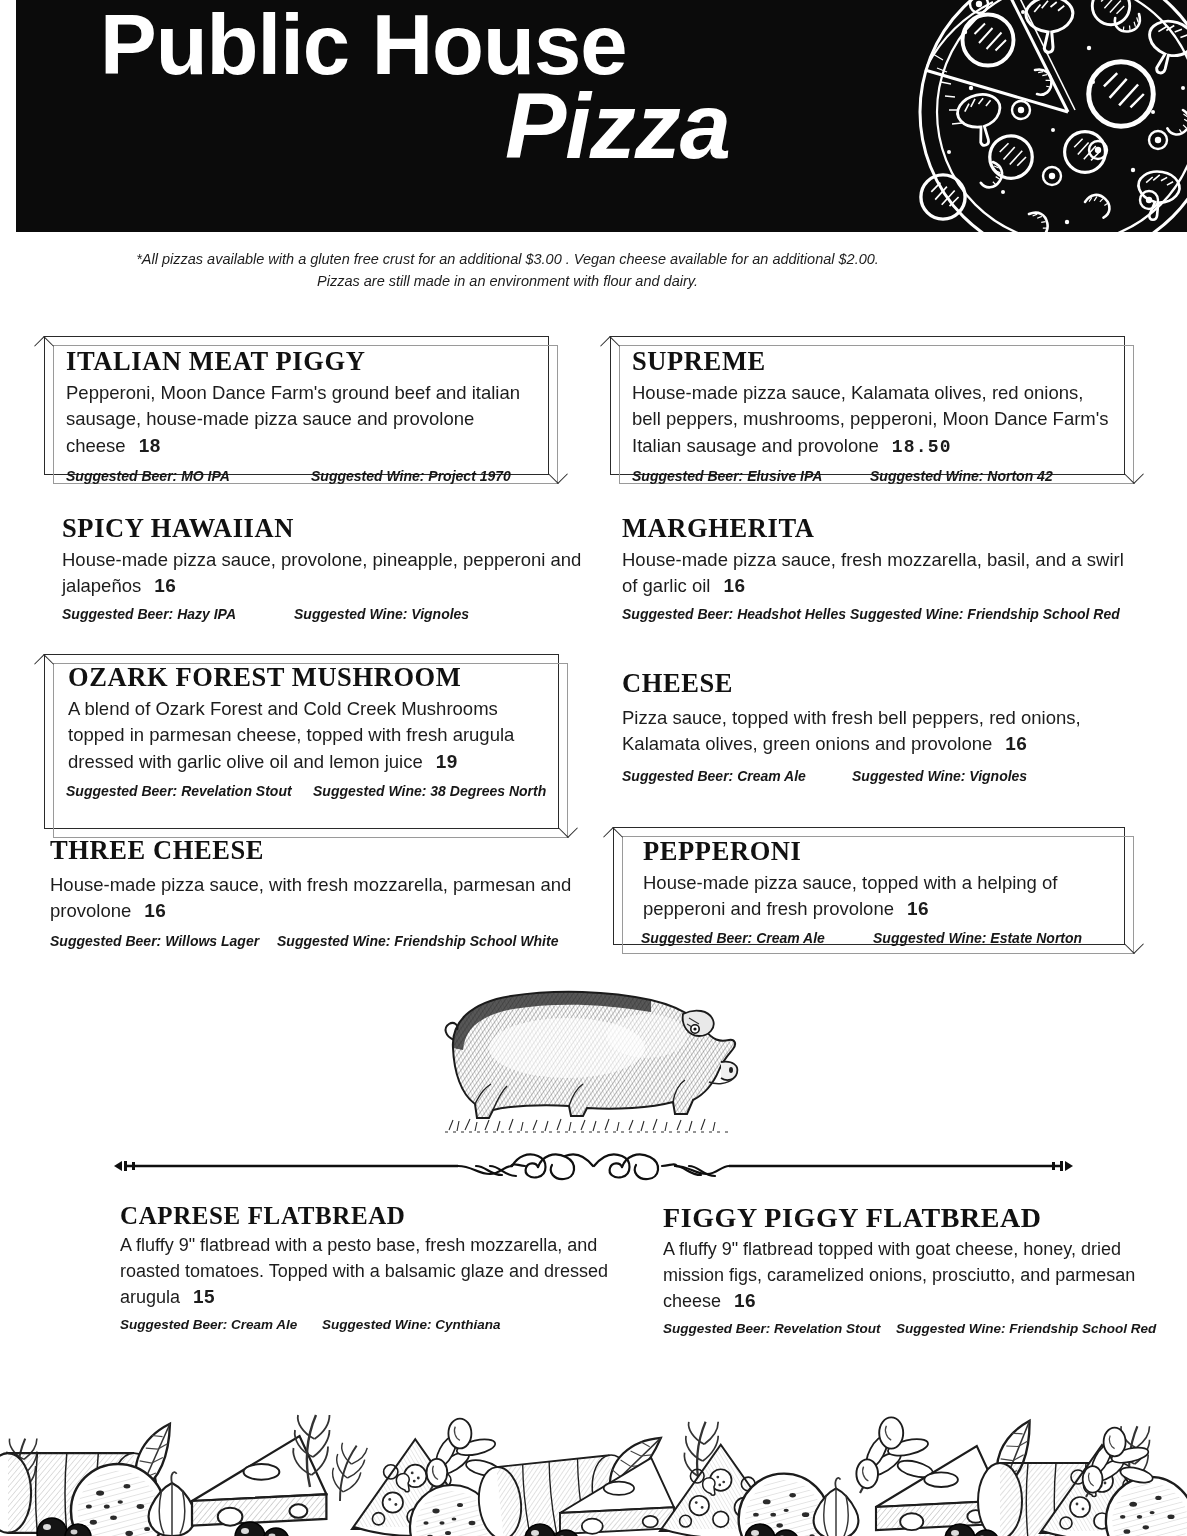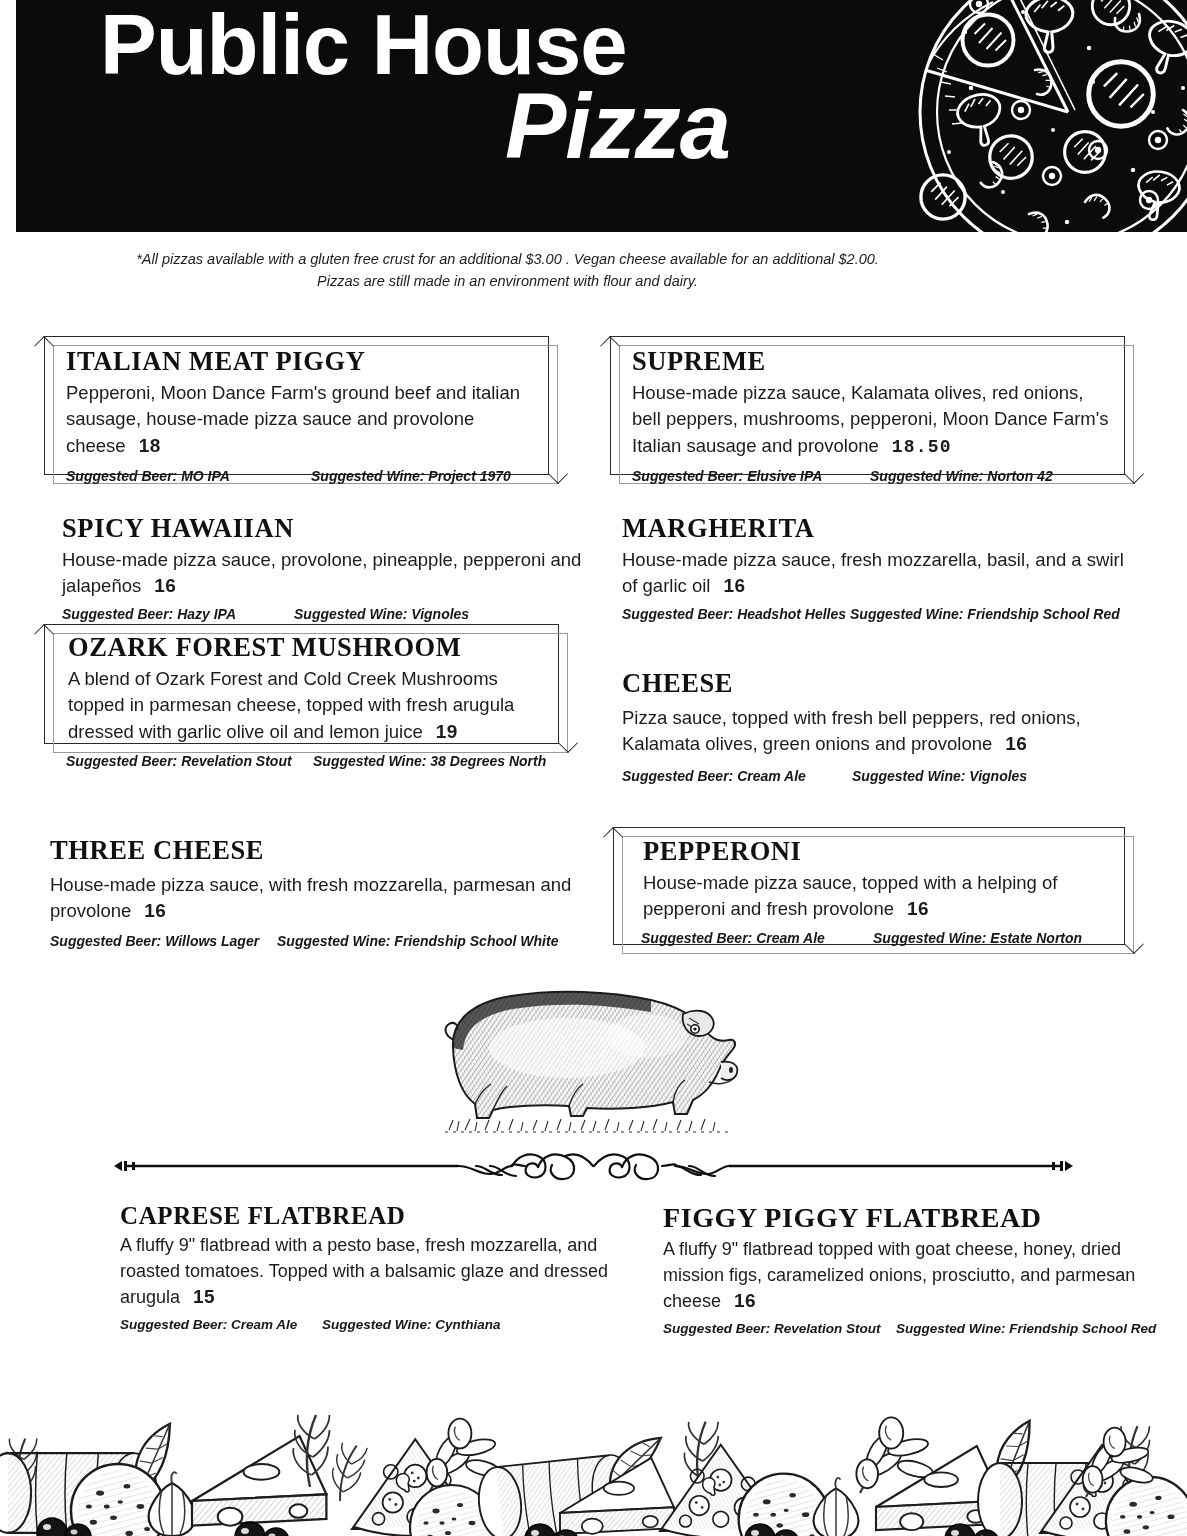--- a/index.html
+++ b/index.html
@@ -327,21 +327,21 @@
     <div class="item-body">
       <div class="item-name">MARGHERITA</div>
       <div class="item-desc"><span>House-made pizza sauce, fresh mozzarella, basil, and a swirl of garlic oil</span><span class="price">16</span></div>
       <div class="pairings" style="margin-top:6px;">
         <span class="pair-beer" style="width:228px;">Suggested Beer: Headshot Helles</span>
         <span class="pair-wine">Suggested Wine: Friendship School Red</span>
       </div>
     </div>
   </div>
 
-  <div class="item framed" style="left:44px; top:624px; width:515px; height:120px;">
+  <div class="item framed" style="left:44px; top:654px; width:515px; height:175px;">
     <div class="frame-outer"></div>
     <div class="frame-inner"></div>
     <div class="frame-tick-tl"></div>
     <div class="frame-tick-br"></div>
     <div class="item-body" style="padding:8px 10px 0 24px;">
       <div class="item-name">OZARK FOREST MUSHROOM</div>
       <div class="item-desc"><span>A blend of Ozark Forest and Cold Creek Mushrooms topped in parmesan cheese, topped with fresh arugula dressed with garlic olive oil and lemon juice</span><span class="price">19</span></div>
       <div class="pairings" style="margin-top:7px; margin-left:-2px;">
         <span class="pair-beer" style="width:247px;">Suggested Beer: Revelation Stout</span>
         <span class="pair-wine">Suggested Wine: 38 Degrees North</span>

